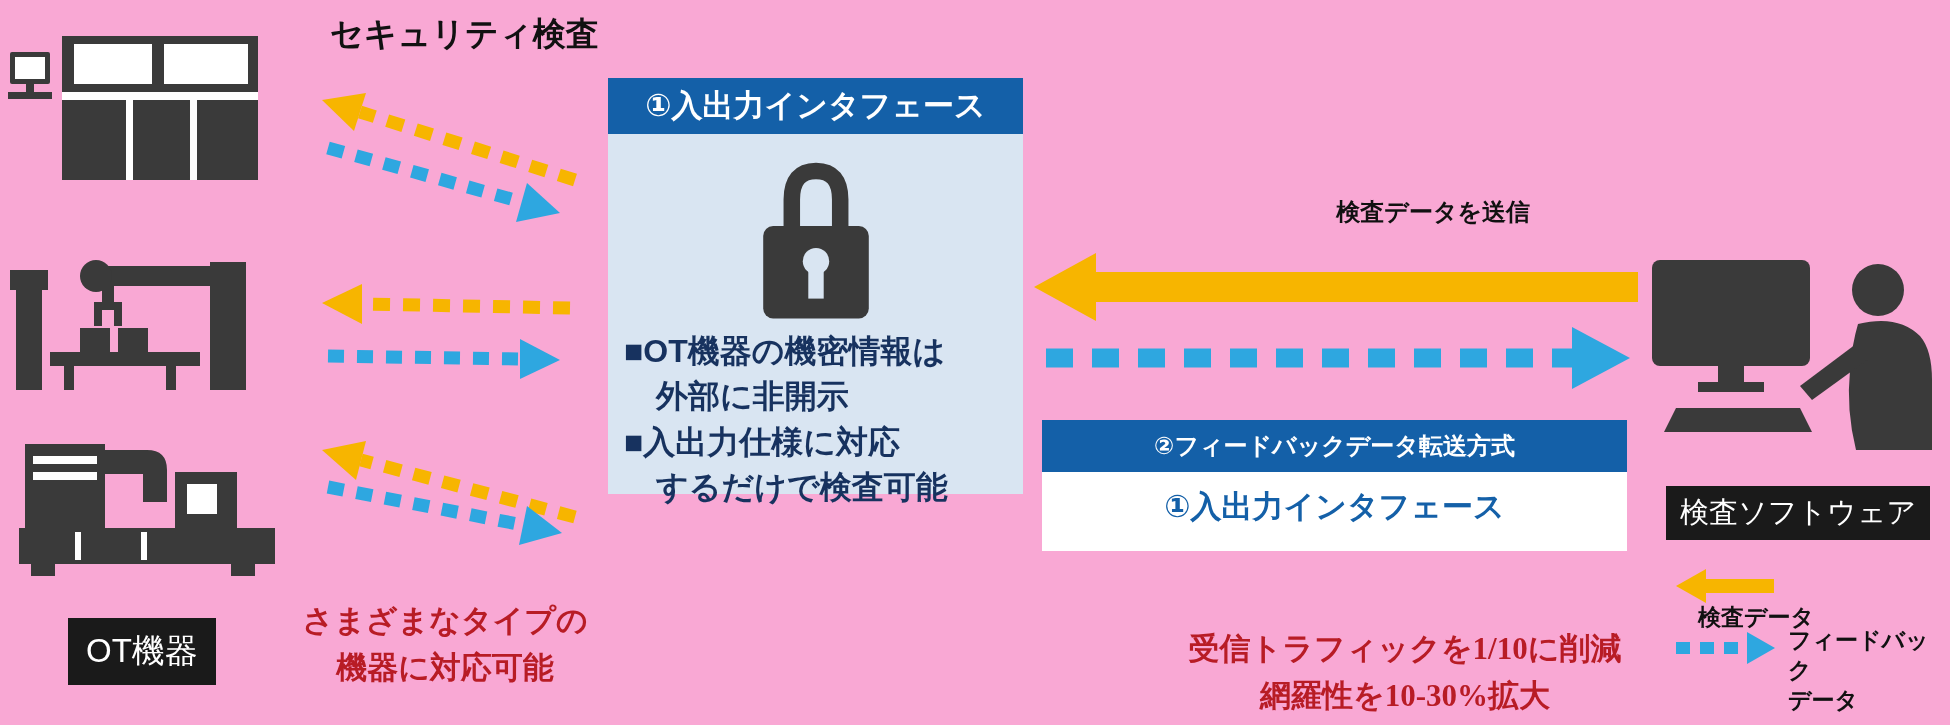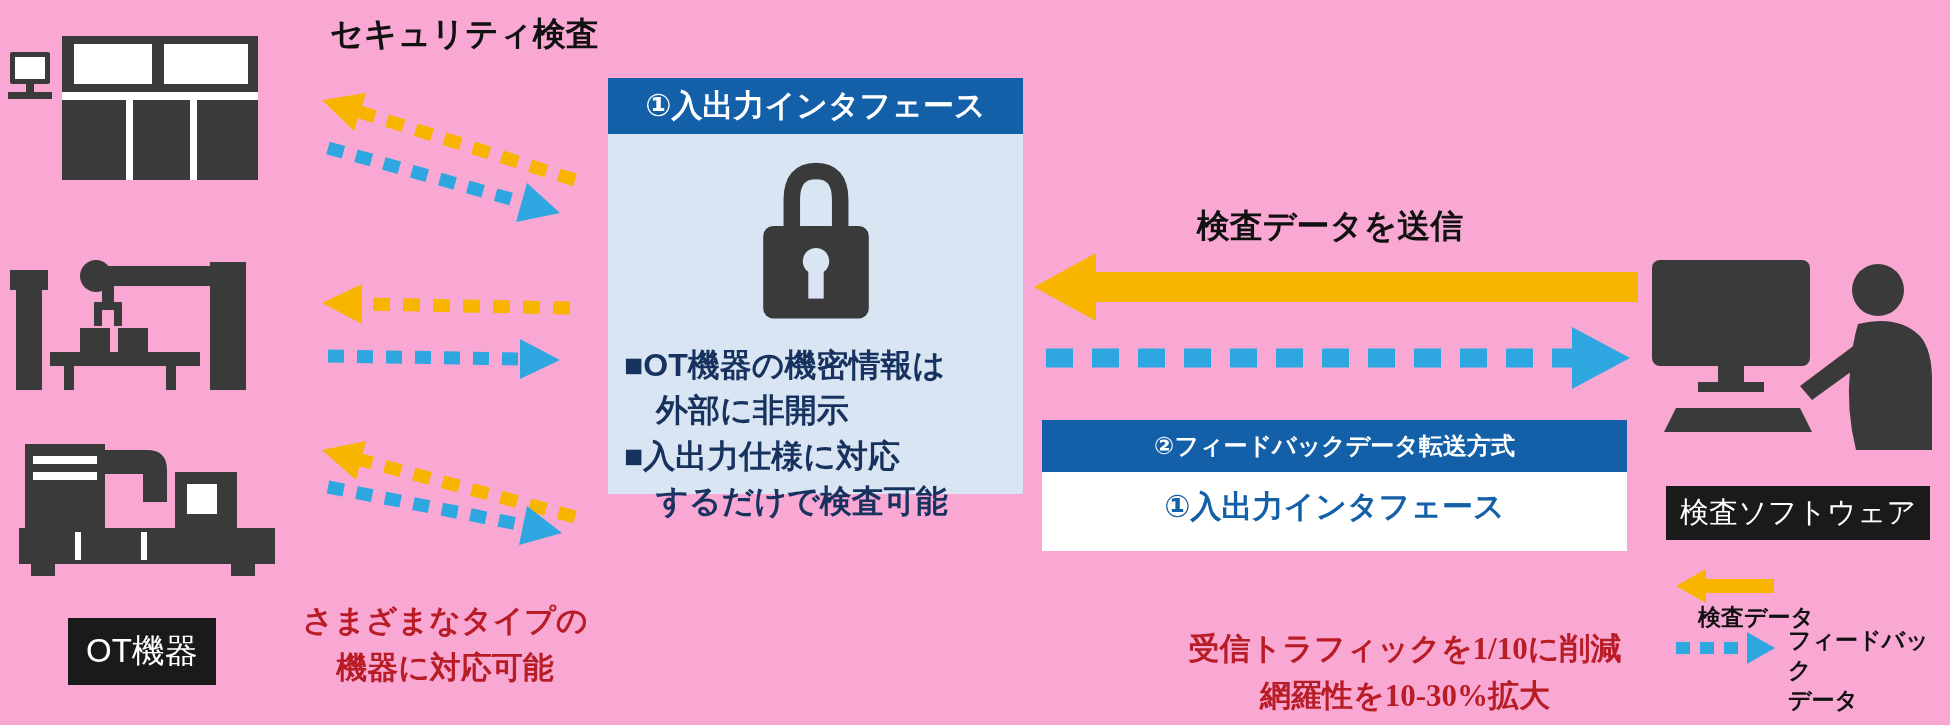--- a/index.html
+++ b/index.html
@@ -31,23 +31,23 @@
   .ot-label{left:68px;top:618px;font-size:33px;padding:11px 18px;}
   .sw-label{left:1666px;top:486px;font-size:29px;padding:7px 14px;}
   .note{color:var(--red);font-weight:600;text-align:center;font-size:31px;line-height:1.5;font-family:Liberation Serif, serif;}
   .note-left{left:290px;top:598px;width:310px;}
   .note-right{left:1155px;top:626px;width:500px;}
   .interface-box{left:608px;top:78px;width:415px;height:416px;background:var(--light-blue);}
   .if-header{height:56px;line-height:56px;background:var(--dark-blue);color:#fff;font-weight:bold;
              font-size:31px;text-align:center;}
   .if-body{display:flex;flex-direction:column;align-items:center;}
   .lock{margin-top:15px;}
-  .if-text{align-self:flex-start;margin:18px 0 0 16px;font-size:32px;font-weight:bold;
+  .if-text{align-self:flex-start;margin:4px 0 0 16px;font-size:32px;font-weight:bold;
            color:var(--navy);line-height:1.42;}
-  .send-label{left:1130px;top:204px;width:400px;text-align:center;font-size:33px;font-weight:bold;color:#111;}
+  .send-label{left:1130px;top:196px;width:400px;text-align:right;font-size:24px;font-weight:bold;color:#111;}
   .feedback-box{left:1042px;top:420px;width:585px;height:131px;background:#fff;}
   .fb-header{height:52px;line-height:52px;background:var(--dark-blue);color:#fff;font-weight:bold;
              font-size:24px;text-align:center;}
   .fb-body{padding-top:14px;text-align:center;font-size:31px;font-weight:bold;color:var(--dark-blue);}
   .legend-text{font-size:23px;font-weight:bold;color:#111;line-height:1.3;}
   .legend-1{left:1698px;top:572px;margin-top:31px;}
   .legend-2{left:1788px;top:626px;}
 </style>
 </head>
 <body>

